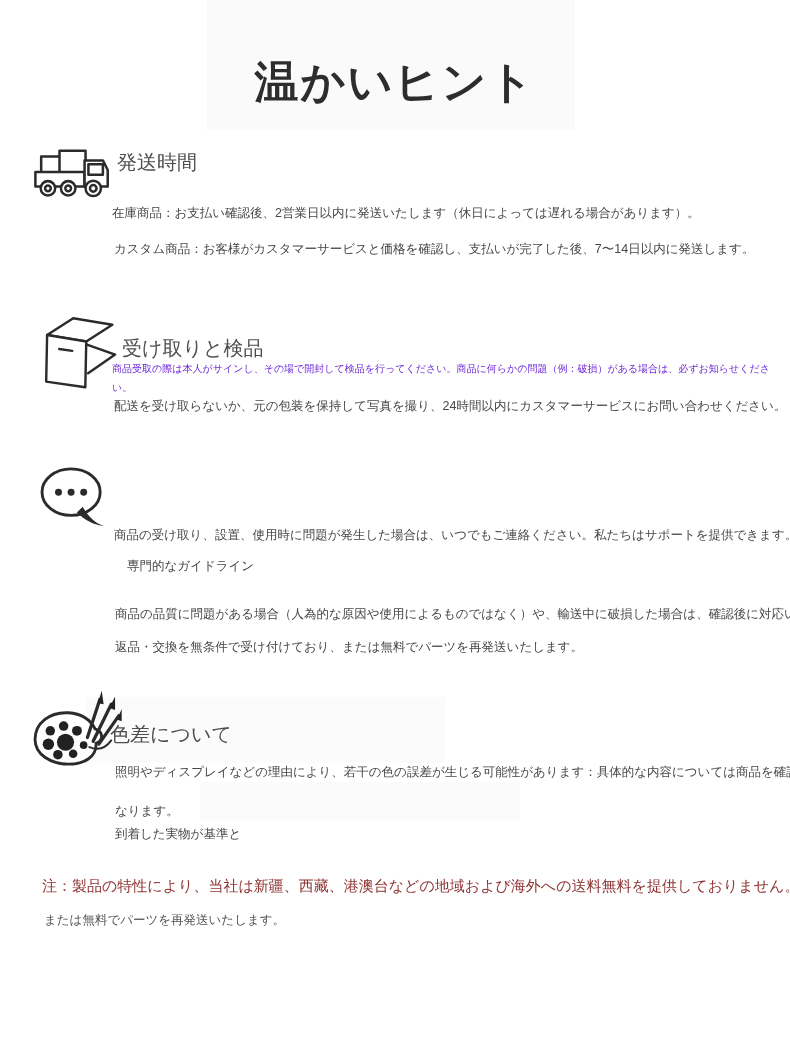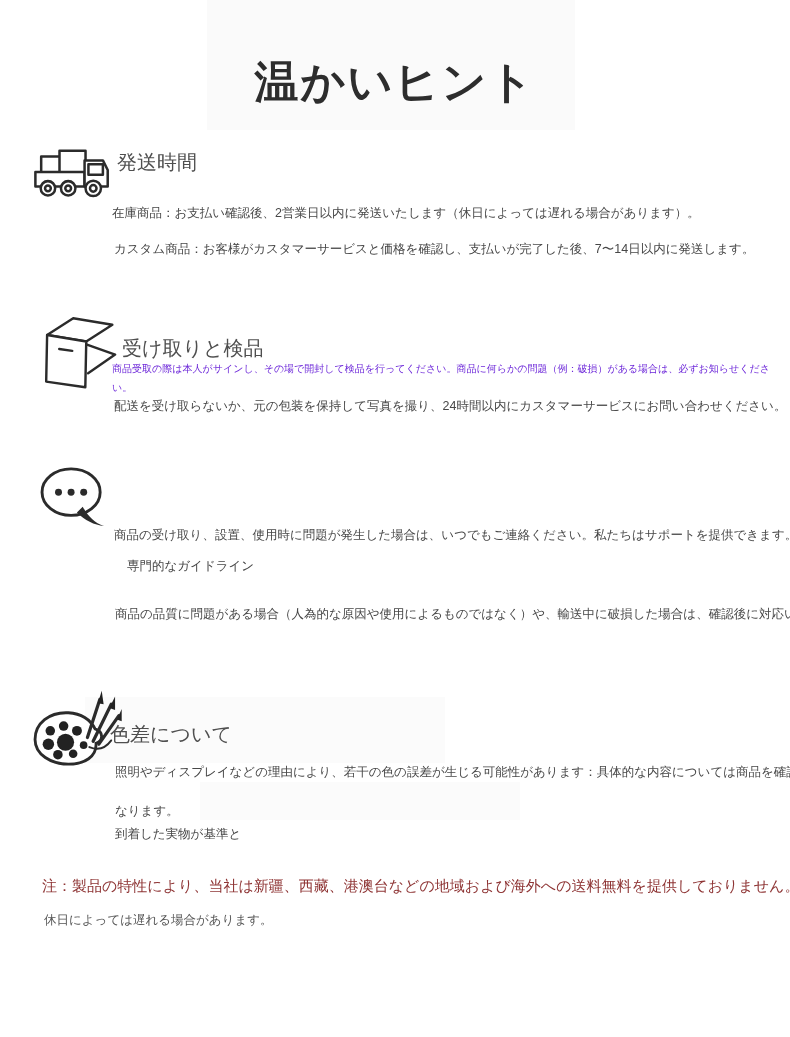--- a/index.html
+++ b/index.html
@@ -83,20 +83,21 @@
       <ellipse cx="34" cy="27" rx="30" ry="24" fill="#fff"></ellipse>
       <circle cx="21" cy="27" r="3.6" fill="#2b2b2b" stroke="none"></circle>
       <circle cx="34" cy="27" r="3.6" fill="#2b2b2b" stroke="none"></circle>
       <circle cx="47" cy="27" r="3.6" fill="#2b2b2b" stroke="none"></circle>
       <path d="M40 48 C48 56 58 61 68 62 C58 59 51 51 46 42 Z" fill="#2b2b2b" stroke="none"></path>
     </svg>
   </div>
   <div class="abs body-line" style="left:114px;top:526px;">商品の受け取り、設置、使用時に問題が発生した場合は、いつでもご連絡ください。私たちはサポートを提供できます。</div>
   <div class="abs body-line" style="left:98px;top:557px;margin-left:29px;">専門的なガイドライン</div>
   <div class="abs body-line" style="left:115px;top:605px;">商品の品質に問題がある場合（人為的な原因や使用によるものではなく）や、輸送中に破損した場合は、確認後に対応いたし</div>
+  <div class="abs body-line" style="left:115px;top:638px;">返品・交換を無条件で受け付けており、または無料でパーツを再発送いたします。</div>
 
   <div class="abs icon" style="left:30px;top:688px;">
     <svg width="92" height="80" viewBox="0 0 96 84" fill="none" stroke="#2b2b2b" stroke-width="3" stroke-linecap="round">
       <path d="M40 26 C20 25 5 37 5 54 C5 70 22 80 40 80 C57 80 70 72 69 58 C77 55 77 46 68 43 C63 33 54 27 40 26 Z" fill="#fff"></path>
       <circle cx="21" cy="45" r="5" fill="#222" stroke="none"></circle>
       <circle cx="35" cy="40" r="5" fill="#222" stroke="none"></circle>
       <circle cx="49" cy="45" r="5.2" fill="#222" stroke="none"></circle>
       <circle cx="37" cy="57" r="9" fill="#222" stroke="none"></circle>
       <circle cx="19" cy="59" r="6" fill="#222" stroke="none"></circle>
       <circle cx="29" cy="70" r="5" fill="#222" stroke="none"></circle>
@@ -110,15 +111,15 @@
       <path d="M91 33 L96 22 L96 35 Z" fill="#222" stroke="none"></path>
       <path d="M62 62 C72 66 80 62 85 55" stroke-width="2"></path>
     </svg>
   </div>
   <div class="abs sec-heading" style="left:110px;top:722px;">色差について</div>
   <div class="abs body-line" style="left:115px;top:763px;">照明やディスプレイなどの理由により、若干の色の誤差が生じる可能性があります：具体的な内容については商品を確認して</div>
   <div class="abs body-line" style="left:115px;top:826px;line-height:16px;">到着した実物が基準と</div>
   <div class="abs body-line" style="left:115px;top:803px;line-height:16px;font-family:Liberation Serif, serif;">なります。</div>
 
   <div class="abs note-warning" style="left:42px;top:876px;">注：製品の特性により、当社は新疆、西藏、港澳台などの地域および海外への送料無料を提供しておりません。</div>
-  <div class="abs note-apology" style="left:44px;top:912px;">休日によっては遅れる場合があります。</div>
+  <div class="abs note-apology" style="left:44px;top:912px;">または無料でパーツを再発送いたします。</div>
 
 </div>
 
 </body></html>

